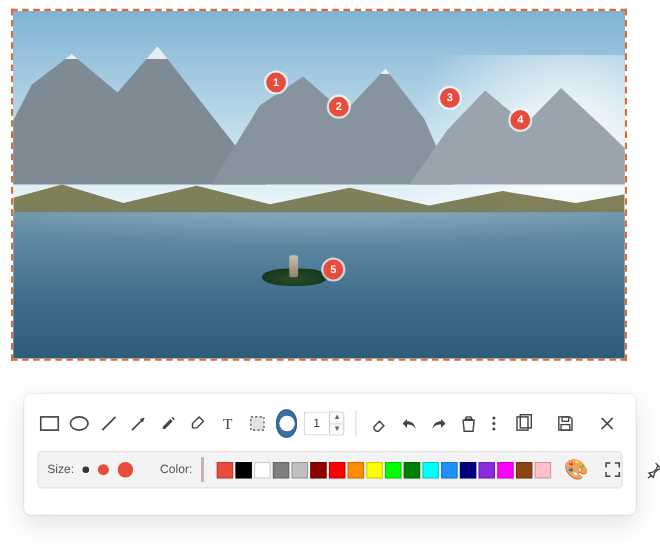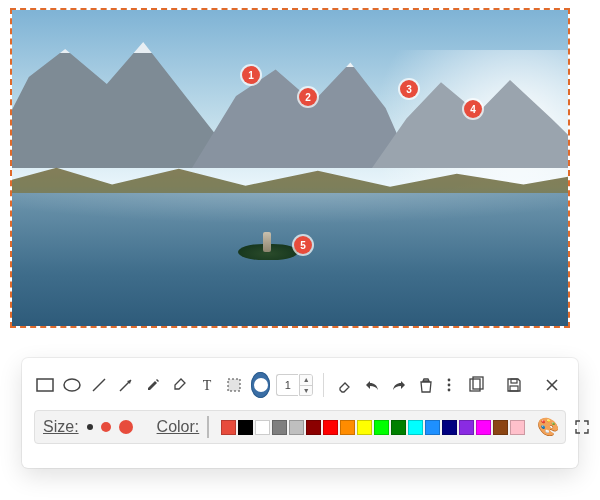--- a/index.html
+++ b/index.html
@@ -103,21 +103,21 @@
 
   .row2{
     background:#f3f3f3;
     border:1px solid #e0e0e0;
     border-radius:4px;
     height:34px;
     padding:0 8px;
     margin-top:8px;
     gap:8px;
   }
-  .lbl{ font-size:16px; color:#555;text-decoration:underline; }
+  .lbl{ font-size:11px; color:#555; }
   .size-dots{ display:flex; gap:8px; align-items:center; }
   .dot{ border-radius:50%; background:#333; cursor:pointer; }
   .dot.s{ width:6px; height:6px; }
   .dot.m{ width:10px; height:10px; }
   .dot.l{ width:14px; height:14px; }
   .dot.sel{ background:#e74c3c; }
   .swatches{ display:flex; gap:2px; align-items:center; }
   .sw{ width:15px; height:15px; border:1px solid rgba(0,0,0,.2); cursor:pointer; }
   .current-color{ width:18px; height:22px; border:1px solid #bbb; background:#e74c3c; margin-right:4px; }
   .palette{ font-size:18px; line-height:1; padding-left:4px; cursor:pointer; }

